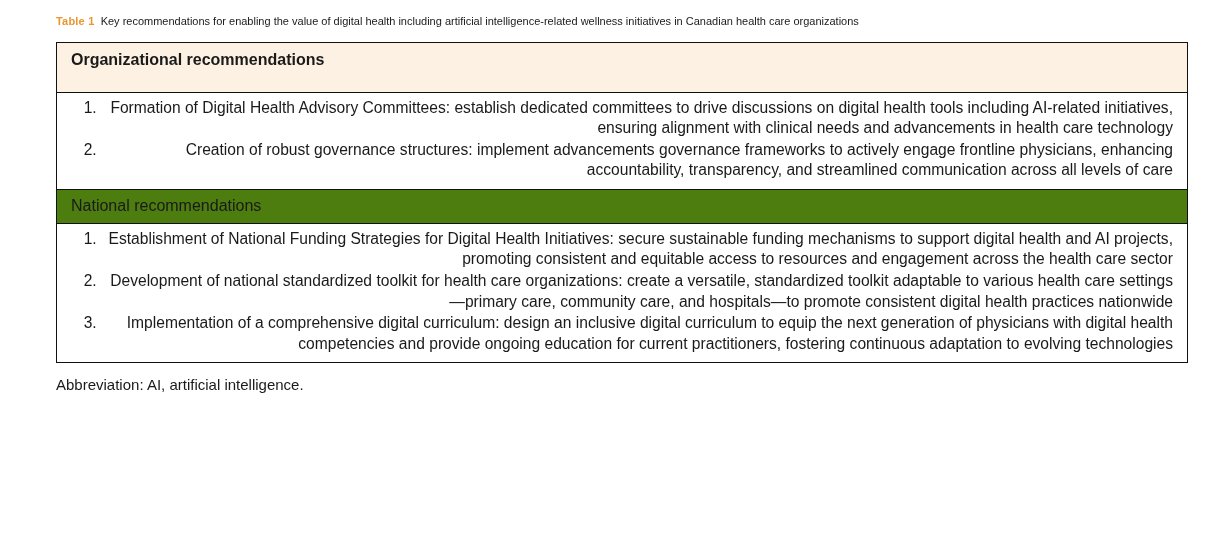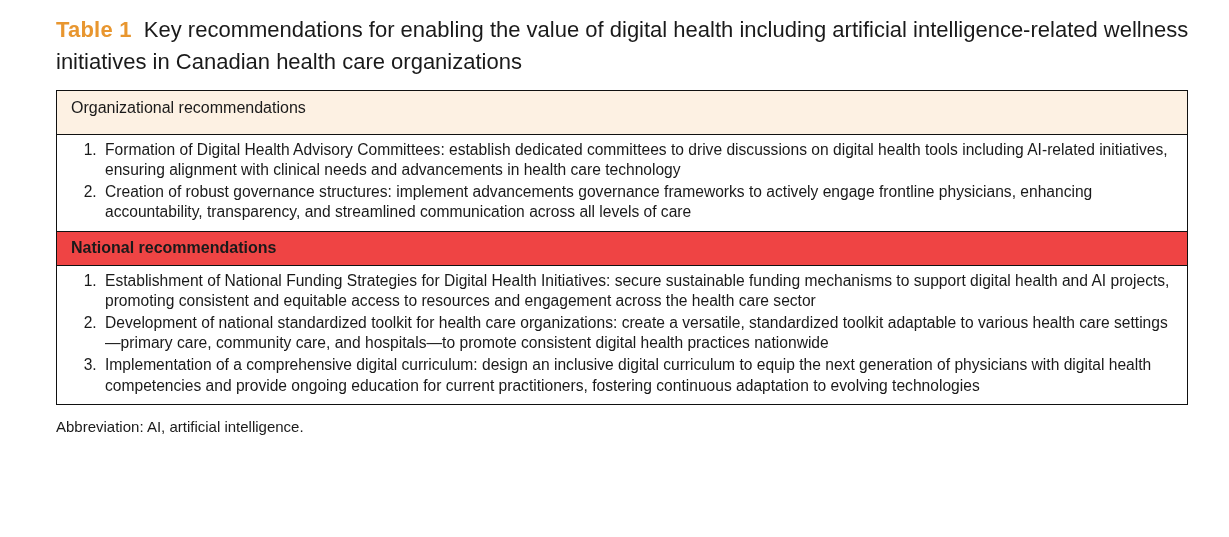--- a/index.html
+++ b/index.html
@@ -15,21 +15,21 @@
     overflow: hidden;
   }
   .page {
     position: relative;
     width: 1229px;
     height: 537px;
     box-sizing: border-box;
     padding: 14px 40px 0 52px;
   }
   .caption {
-    font-size: 22px;
+    font-size: 11px;
     line-height: 1.45;
     color: #1a1a1a;
     margin: 0 0 12px 0;
     padding-left: 4px;
   }
   .caption .tbl-label {
     color: #e8962f;
     font-weight: bold;
     letter-spacing: 0.2px;
   }
@@ -39,48 +39,48 @@
   .table {
     border: 1.6px solid #111111;
     box-sizing: border-box;
     width: 1132px;
     margin-left: 4px;
     background: #ffffff;
   }
   .hdr-row {
     background: #fdf1e3;
     border-bottom: 1.6px solid #111111;
-    padding: 7px 0 15px 14px;
-    font-weight: normal;
+    padding: 7px 0 21px 14px;
+    font-weight: bold;
     font-size: 16px;
     line-height: 1.3;
   }
   .sub-row {
-    background: #ef4444;
+    background: #4d7c0f;
     border-top: 1.6px solid #111111;
     border-bottom: 1.6px solid #111111;
     padding: 6px 0 6px 14px;
-    font-weight: bold;
+    font-weight: normal;
     font-size: 16px;
     line-height: 1.3;
   }
   .body-row {
     padding: 5px 14px 7px 14px;
   }
   ol.rec-list {
     margin: 0;
     padding: 0 0 0 30px;
     list-style-position: outside;
   }
   ol.rec-list li {
     font-size: 15.6px;
     line-height: 1.32;
     padding-left: 4px;
     margin: 0 0 1px 0;
-    text-align: left;
+    text-align: right;
   }
   .footnote {
     margin-top: 13px;
     margin-left: 4px;
     font-size: 15px;
     color: #1a1a1a;
   }
 </style>
 </head>
 <body>

